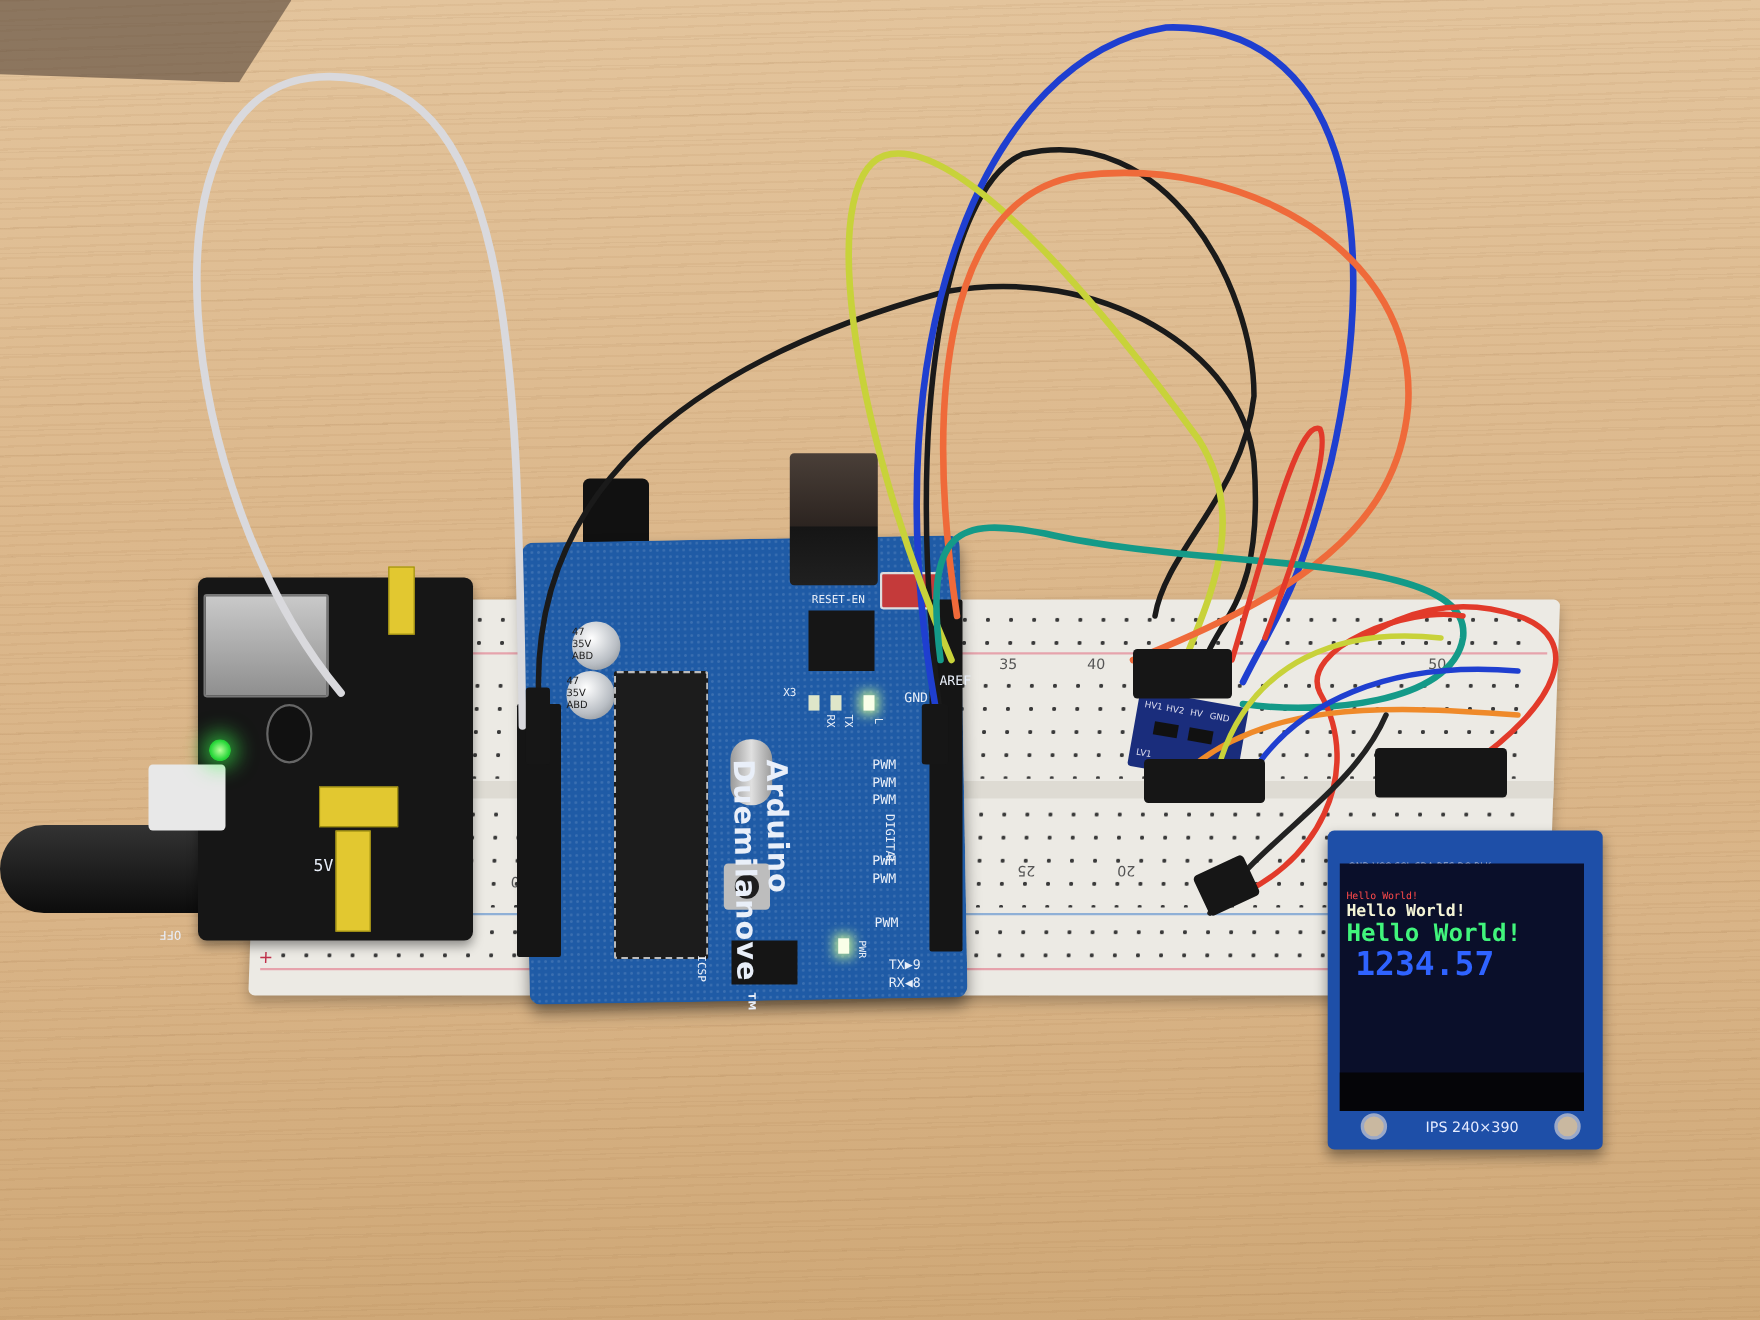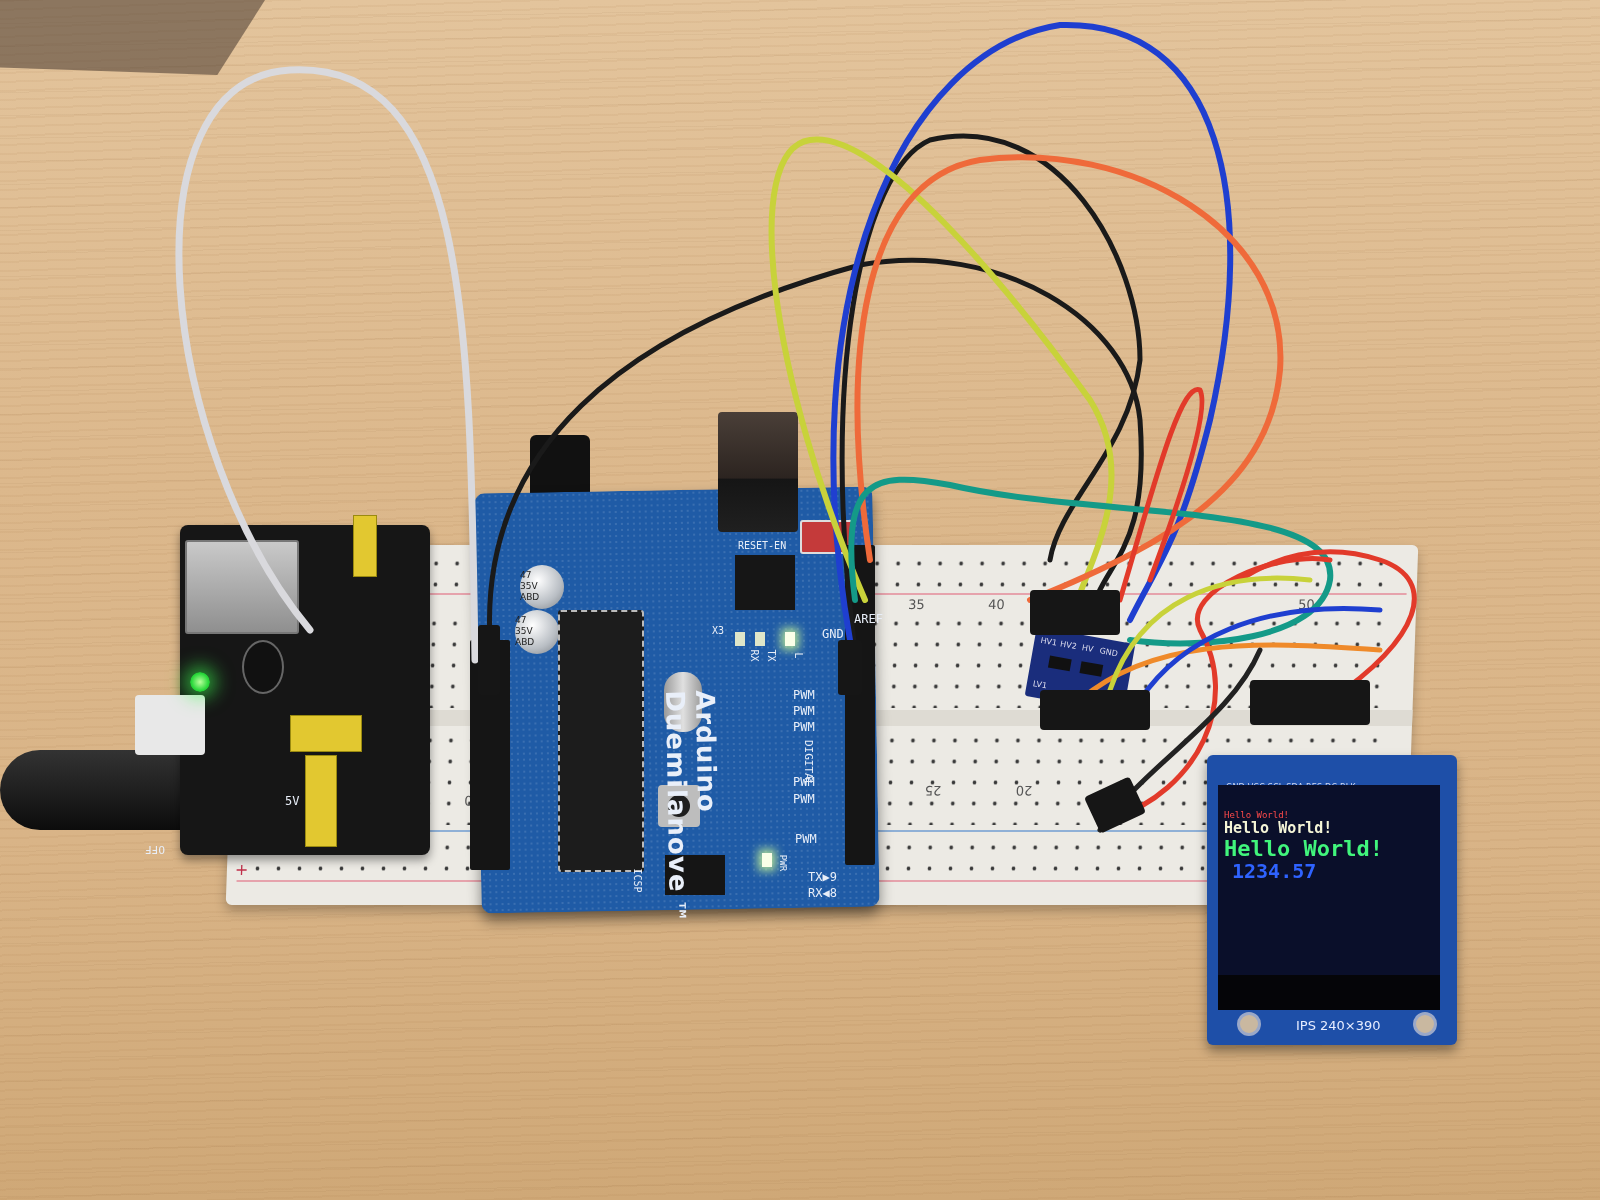--- a/index.html
+++ b/index.html
@@ -51,21 +51,21 @@
   
   .level-shifter{left:1030px;top:635px;width:100px;height:70px;background:#1a2d7c;border-radius:3px;transform:rotate(10deg);}
   .ls-label{font-size:8px;color:#dde;position:absolute;}
   
   .display-board{left:1207px;top:755px;width:250px;height:290px;background:#1e4fa8;border-radius:6px;box-shadow:0 6px 12px rgba(0,0,0,0.4);}
   .screen{left:1218px;top:785px;width:222px;height:225px;background:#0a0f2a;}
   .screen-black{left:1218px;top:975px;width:222px;height:35px;background:#050508;}
   .scr-t1{left:1224px;top:810px;font-size:9px;color:#ff4a4a;font-family:"DejaVu Sans Mono",monospace;}
   .scr-t2{left:1224px;top:819px;font-size:15px;color:#f4f4d6;font-family:"DejaVu Sans Mono",monospace;font-weight:bold;}
   .scr-t3{left:1224px;top:836px;font-size:22px;color:#41f57c;font-family:"DejaVu Sans Mono",monospace;font-weight:bold;}
-  .scr-t4{left:1232px;top:859px;font-size:20px;color:#2f63ff;font-family:"DejaVu Sans Mono",monospace;font-weight:bold;}
+  .scr-t4{left:1232px;top:859px;font-size:30px;color:#2f63ff;font-family:"DejaVu Sans Mono",monospace;font-weight:bold;}
   .disp-pins-label{left:1226px;top:783px;font-size:8px;color:#d0d8f0;font-family:"DejaVu Sans",sans-serif;letter-spacing:0.2px;}
   .disp-model{left:1296px;top:1018px;font-size:13px;color:#e6ecff;}
   .mount-hole{width:18px;height:18px;border-radius:50%;background:#c9b8a0;border:3px solid #9aa8c8;}
   svg.wires{position:absolute;left:0;top:0;width:1600px;height:1200px;pointer-events:none;}
 </style>
 </head>
 <body>
 
 <div class="shadow-top"></div>
 
@@ -91,21 +91,21 @@
 
 <div class="abs jack"></div>
 <div class="abs power-module"></div>
 <div class="abs usb-port"></div>
 <div class="abs white-socket"></div>
 <div class="abs led-green" style="left:190px;top:672px;"></div>
 <div class="abs" style="left:242px;top:640px;width:38px;height:50px;background:#111;border-radius:50%;border:2px solid #666;"></div>
 <div class="abs jumper-y" style="left:290px;top:715px;width:70px;height:35px;"></div>
 <div class="abs jumper-y" style="left:305px;top:755px;width:30px;height:90px;"></div>
 <div class="abs jumper-y" style="left:353px;top:515px;width:22px;height:60px;"></div>
-<span class="abs silk" style="left:285px;top:794px;font-size:12px;">5V</span>
+<span class="abs silk" style="left:285px;top:778px;font-size:15px;">5V</span>
 <span class="abs silk" style="left:145px;top:843px;font-size:11px;transform:rotate(180deg);">OFF</span>
 
 <div class="abs dc-jack"></div>
 <div class="abs arduino"></div>
 <div class="abs usb-b"></div>
 <div class="abs" style="left:800px;top:520px;width:50px;height:30px;background:#c43a3a;border:2px solid #ddd;border-radius:3px;"></div>
 <span class="abs silk" style="left:738px;top:540px;font-size:10px;">RESET-EN</span>
 <div class="abs chip-ftdi"></div>
 <div class="abs cap" style="left:520px;top:565px;">
   <span>47</span><br>

